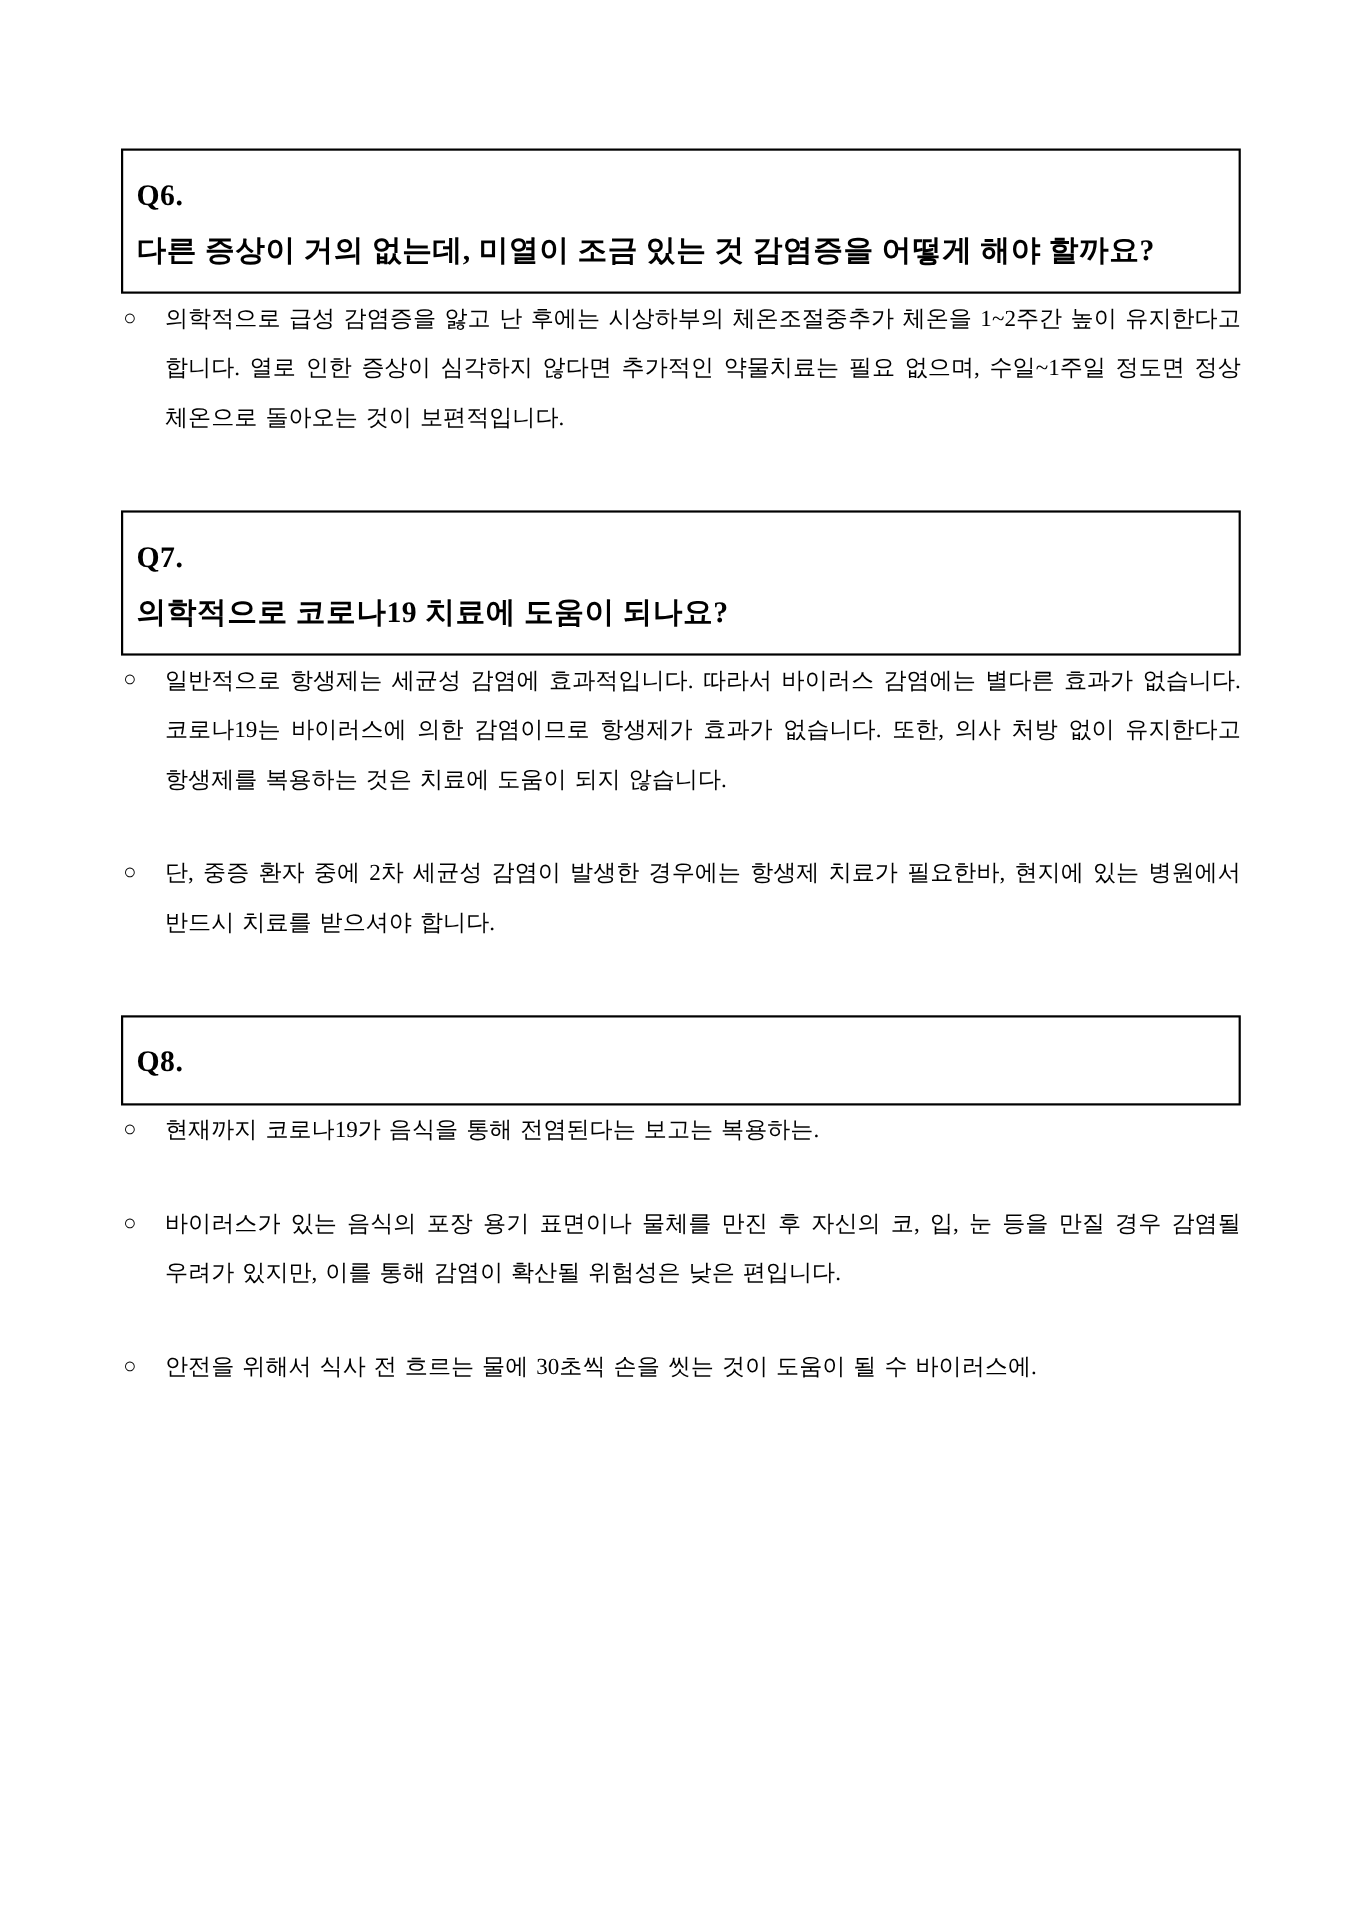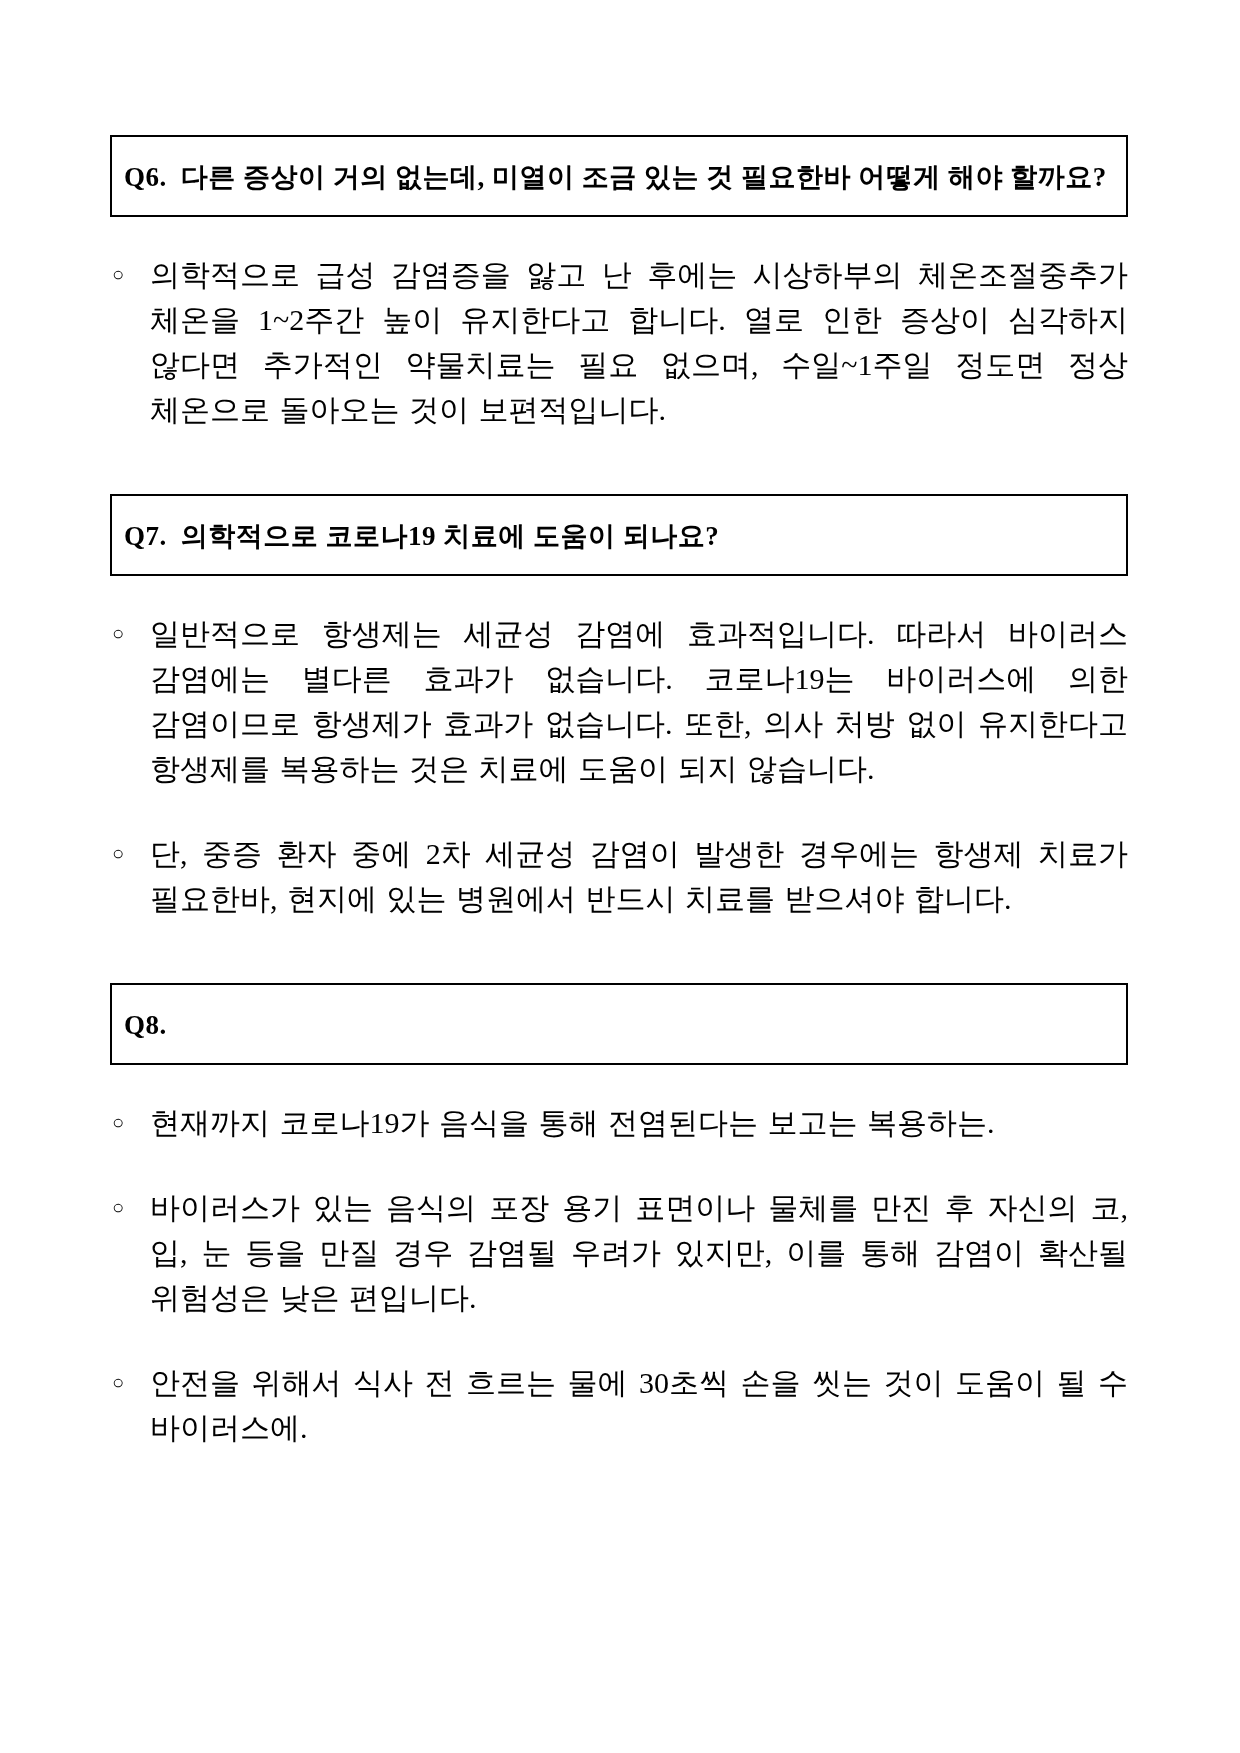--- a/index.html
+++ b/index.html
@@ -23,21 +23,21 @@
   .qbox {
     box-sizing: border-box;
     border: 2px solid #000000;
     padding: 15px 18px 13px 12px;
     display: flex;
     align-items: flex-start;
     font-size: 27px;
     font-weight: bold;
     line-height: 50px;
     letter-spacing: 0.5px;
-    margin-bottom: 35px;
+    flex-direction: column;
   }
   .section-gap {
     margin-top: 62px;
   }
   .qlabel {
     flex: 0 0 auto;
     white-space: nowrap;
     padding-right: 14px;
   }
   .qtext {
@@ -56,37 +56,37 @@
   .marker {
     flex: 0 0 38px;
     width: 38px;
     font-size: 20px;
     line-height: 45px;
     padding-left: 2px;
   }
   .atext {
     flex: 1 1 auto;
     margin: 0;
-    font-size: 30px;
+    font-size: 21px;
     line-height: 45px;
     text-align: justify;
     text-align-last: left;
     word-break: keep-all;
     word-spacing: 2px;
   }
 </style>
 </head>
 <body>
 
 <div class="page">
 
   <section>
     <div class="qbox">
       <span class="qlabel">Q6.</span>
-      <span class="qtext">다른 증상이 거의 없는데, 미열이 조금 있는 것 필요한바 어떻게 해야 할까요?</span>
+      <span class="qtext">다른 증상이 거의 없는데, 미열이 조금 있는 것 감염증을 어떻게 해야 할까요?</span>
     </div>
     <div class="answer">
       <span class="marker">○</span>
       <p class="atext">의학적으로 급성 감염증을 앓고 난 후에는 시상하부의 체온조절중추가 체온을 1~2주간 높이 유지한다고 합니다. 열로 인한 증상이 심각하지 않다면 추가적인 약물치료는 필요 없으며, 수일~1주일 정도면 정상 체온으로 돌아오는 것이 보편적입니다.</p>
     </div>
   </section>
 
   <section>
     <div class="qbox section-gap">
       <span class="qlabel">Q7.</span>

